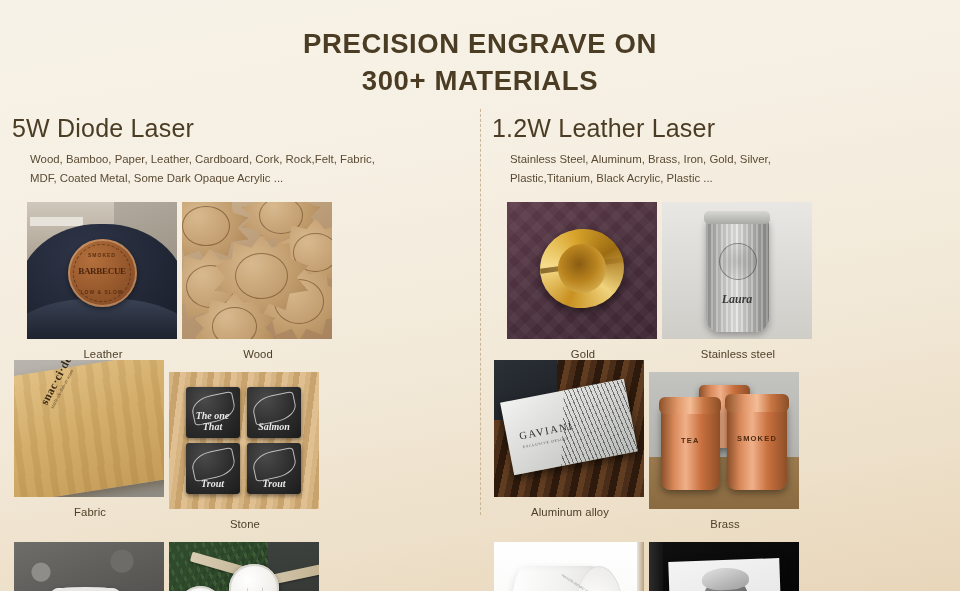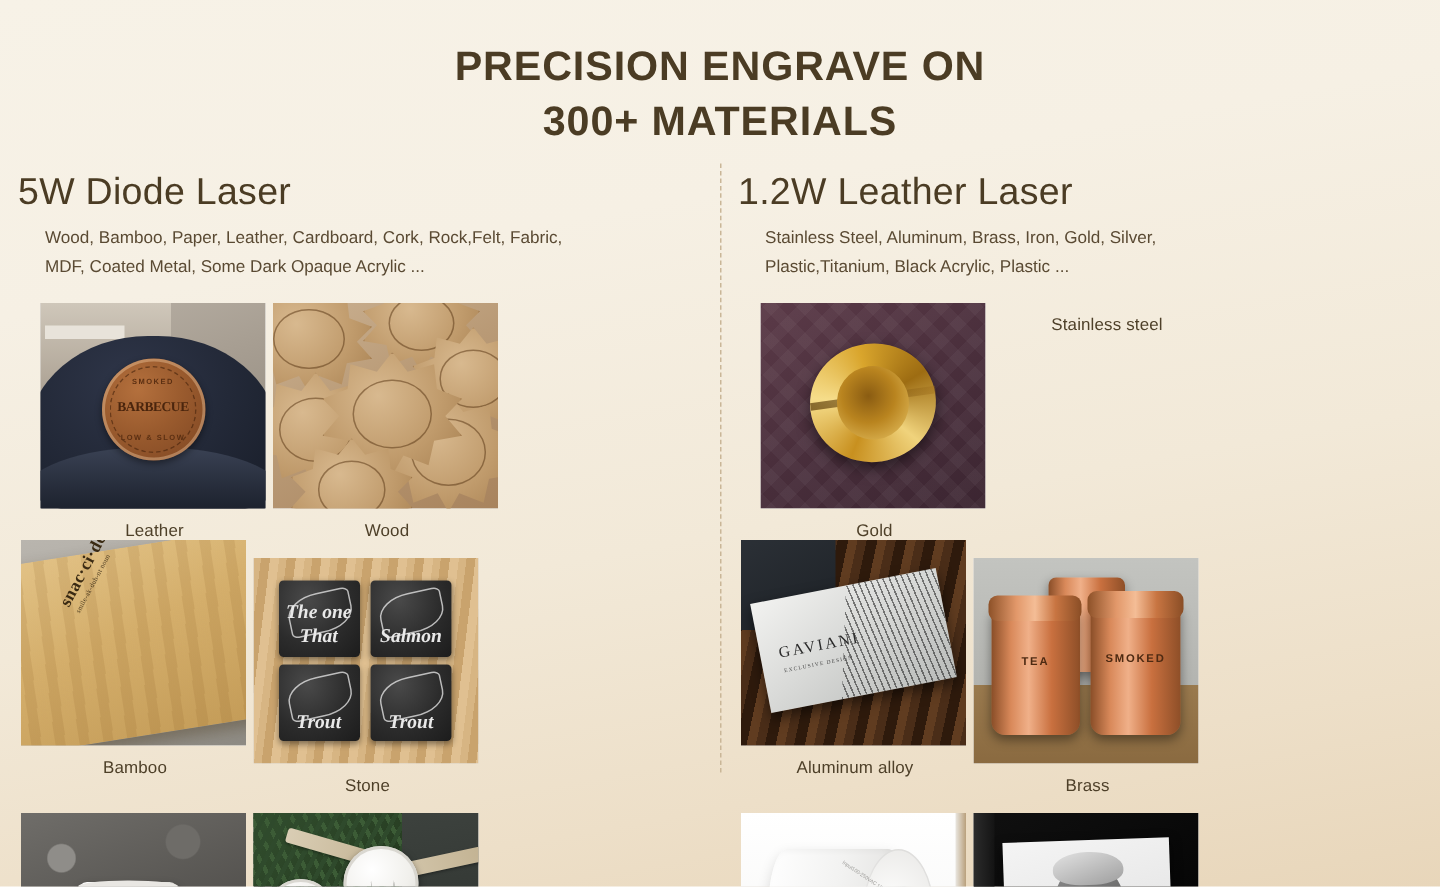--- a/index.html
+++ b/index.html
@@ -211,21 +211,21 @@
     background: repeating-linear-gradient(97deg, #d7b583 0 5px, #c9a36d 5px 11px, #e0c091 11px 17px); }
   .slate { border-radius: 3px;
     background: radial-gradient(ellipse at 35% 25%, #4a4a4a 0%, #2c2c2c 55%, #1c1c1c 100%);
     box-shadow: 0 2px 4px rgba(0,0,0,.45); }
   .slate .fish { position: absolute; left: 12%; top: 16%; width: 76%; height: 50%;
     border-radius: 50% 12% 50% 12%;
     border: 1.2px solid rgba(235,235,235,.75);
     transform: rotate(-12deg); }
   .slate .stxt { position: absolute; left: 0; right: 0; bottom: 10%; text-align: center;
     font-family: "Liberation Serif", serif; font-style: italic; font-weight: bold;
-    color: #e9e9e9; font-size: 13px; }
+    color: #e9e9e9; font-size: 10px; }
 
   
   .cer-bg { inset: 0;
     background:
       radial-gradient(circle at 18% 22%, #8f8d89 0 9px, transparent 10px),
       radial-gradient(circle at 72% 14%, #6e6c68 0 11px, transparent 12px),
       radial-gradient(circle at 38% 78%, #5a5854 0 13px, transparent 14px),
       radial-gradient(circle at 86% 68%, #7d7b77 0 10px, transparent 11px),
       radial-gradient(circle at 8% 62%, #4f4d49 0 12px, transparent 13px),
       radial-gradient(circle at 58% 46%, #6b6965 0 9px, transparent 10px),
@@ -342,21 +342,21 @@
           <div class="caption">Wood</div>
         </div>
 
         <div class="tile">
           <div class="photo">
             <div class="ph bamboo-bg"></div>
             <div class="ph bamboo-board"></div>
             <div class="ph bamboo-txt">snac·ci·dent</div>
             <div class="ph bamboo-sub">smile-ak-duh-nt  noun</div>
           </div>
-          <div class="caption">Bamboo</div>
+          <div class="caption">Fabric</div>
         </div>
 
         <div class="tile row2">
           <div class="photo">
             <div class="ph stone-bg"></div>
             <div class="ph slate" style="left:11%;top:11%;width:36%;height:37%">
               <div class="fish"></div>
               <div class="stxt">The one That</div>
             </div>
             <div class="ph slate" style="left:52%;top:11%;width:36%;height:37%">
@@ -414,20 +414,27 @@
           <div class="photo">
             <div class="ph ring-bg"></div>
             <div class="ph ring-outer"></div>
             <div class="ph ring-groove"></div>
             <div class="ph ring-inner"></div>
           </div>
           <div class="caption">Gold</div>
         </div>
 
         <div class="tile">
+          <div class="photo">
+            <div class="ph tum-bg"></div>
+            <div class="ph tum-body"></div>
+            <div class="ph tum-lid"></div>
+            <div class="ph tum-tree"></div>
+            <div class="ph tum-name">Laura</div>
+          </div>
           <div class="caption">Stainless steel</div>
         </div>
 
         <div class="tile">
           <div class="photo">
             <div class="ph alu-bg"></div>
             <div class="ph alu-dark"></div>
             <div class="ph alu-card">
               <div class="alu-wave"></div>
               <div class="alu-name">GAVIANI</div>

